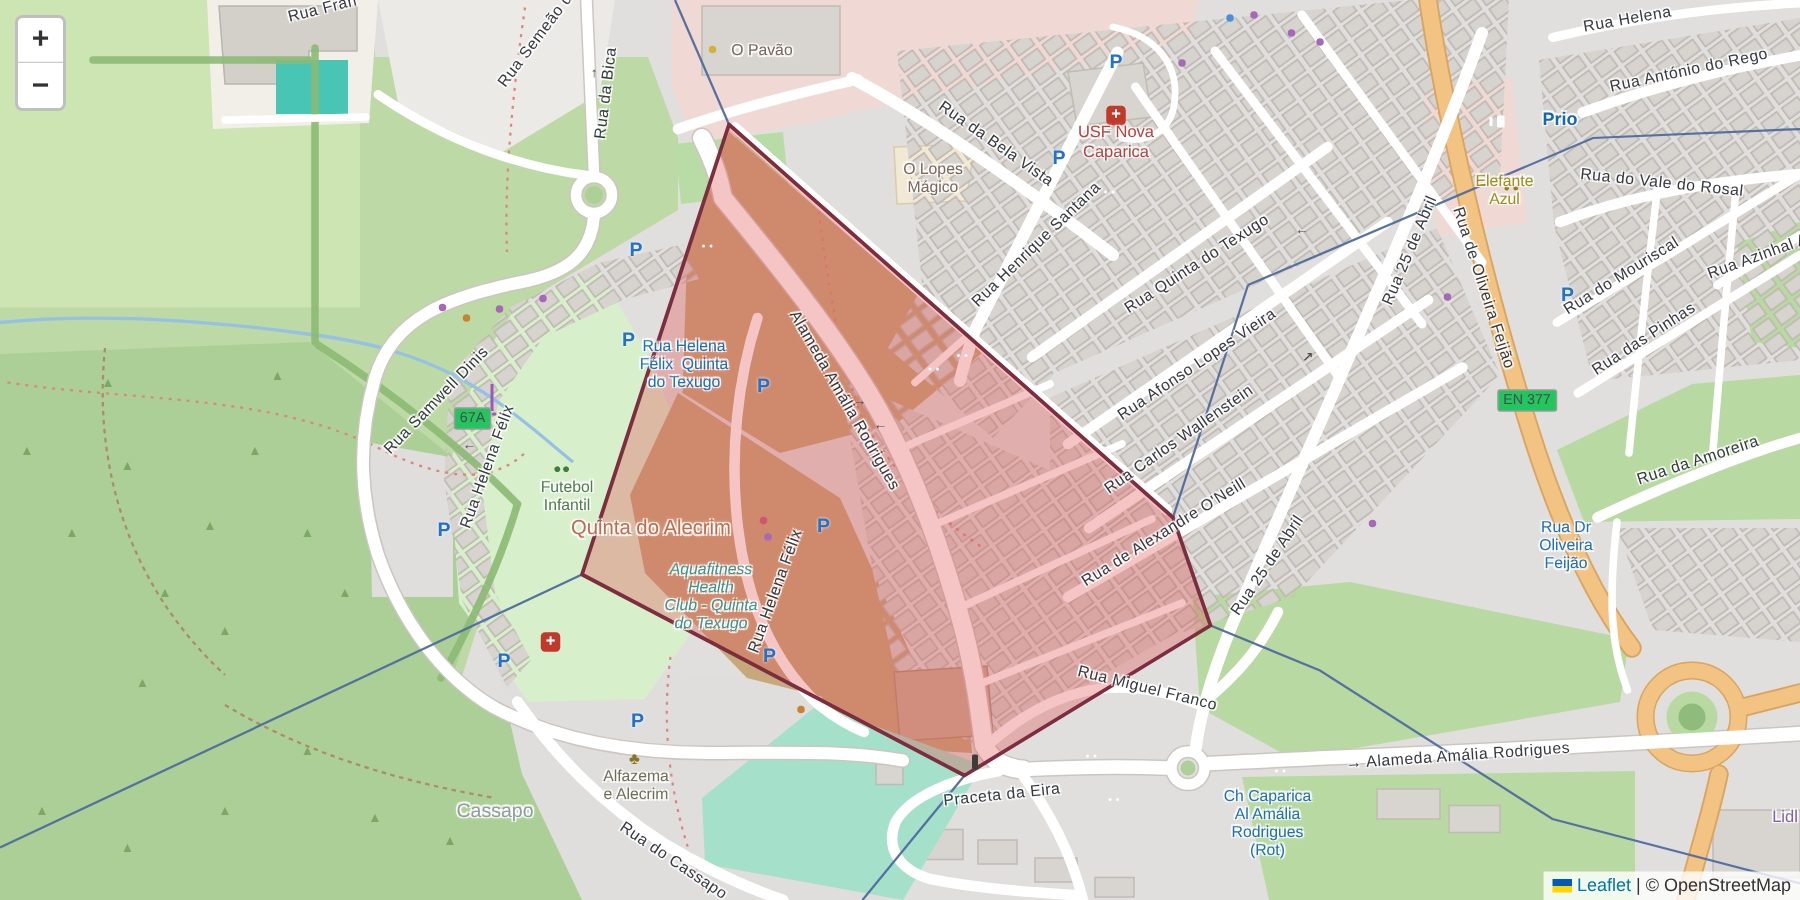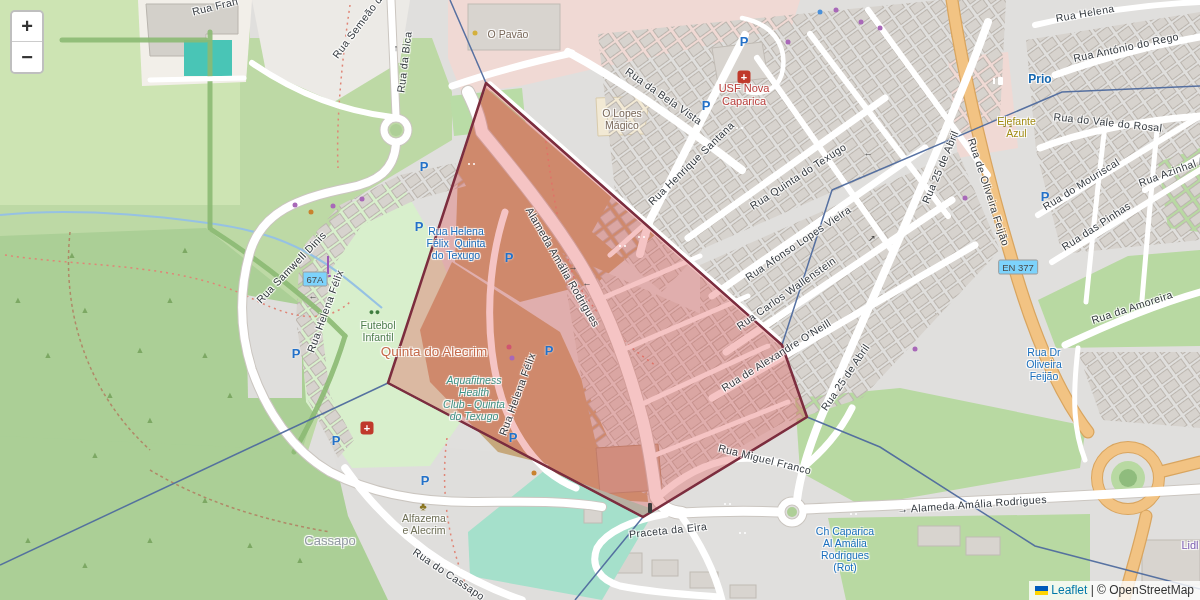--- a/index.html
+++ b/index.html
@@ -17,21 +17,21 @@
   .place{font-size:13px;color:#939aa3}
   .hamlet{font-size:13.5px;color:#c46a4a}
   .leisure{font-size:10.5px;color:#3f9488;font-style:italic}
   .lgreen{font-size:10.5px;color:#4f7d4f}
   .olive{font-size:10.5px;color:#6e6f56}
   .med{font-size:11px;color:#bb3f3c}
   .tblue{font-size:10.5px;color:#1a6fbe}
   .bblue{font-size:12px;color:#1467b0;font-weight:bold}
   .bolive{font-size:10.5px;color:#a28d15}
   .bpurple{font-size:11px;color:#7d5fb3}
-  .badge{position:absolute;transform:translate(-50%,-50%);background:#7dd3fc;
+  .badge{position:absolute;transform:translate(-50%,-50%);background:#22c55e;
          border:1px solid #9b9b9b;border-radius:2px;color:#4a4a4a;
          font-size:9.5px;padding:0 3px;line-height:13px}
   .ic{position:absolute;transform:translate(-50%,-50%)}
   .icon-parking{color:#2471c8;font-weight:bold;font-size:13px;text-shadow:0 0 2px #fff}
   .icon-bus{width:11px;height:11px;background:#3a85c4;border-radius:2px;position:relative}
   .icon-bus::after{content:"";position:absolute;left:2px;right:2px;top:2px;height:4px;background:#fff;border-radius:1px}
   .icon-bus::before{content:"";position:absolute;left:2px;bottom:1.5px;width:2px;height:2px;background:#fff;border-radius:50%;box-shadow:5px 0 #fff}
   .icon-hospital{width:13px;height:13px;background:#c0392b;border-radius:3px;color:#fff;
                  font-size:11px;font-weight:bold;line-height:12px;text-align:center}
   .icon-fuel{width:12px;height:13px;background:#2471c8;border-radius:2px;position:relative}
@@ -256,21 +256,21 @@
 Infantil</div>
       <div class="lbl leisure" style="left: 432px; top: 398px; margin-left: 42px; --r: 0deg;">Aquafitness
 Health
 Club - Quinta
 do Texugo</div>
       <div class="lbl olive" style="left: 424px; top: 524px; --r: 0deg;">Alfazema
 e Alecrim</div>
       <div class="lbl med" style="left: 744px; top: 95px; --r: 0deg;">USF Nova
 Caparica</div>
       <div class="lbl bblue" style="left: 992px; top: 80px; margin-left: 48px; --r: 0deg;">Prio</div>
-      <div class="lbl bolive" style="left: 1003px; top: 127px; padding-left: 27px; --r: 0deg;">Elefante
+      <div class="lbl bolive" style="left: 1003px; top: 127px; --r: 0deg;">Elefante
 Azul</div>
       <div class="lbl bpurple" style="left: 1190px; top: 545px; --r: 0deg;">Lidl</div>
       <div class="lbl tblue" style="left: 456px; top: 243px; --r: 0deg;">Rua Helena
 Félix  Quinta
 do Texugo</div>
       <div class="lbl tblue" style="left: 845px; top: 549px; --r: 0deg;">Ch Caparica
 Al Amália
 Rodrigues
 (Rot)</div>
       <div class="lbl tblue" style="left: 1044px; top: 364px; --r: 0deg;">Rua Dr

